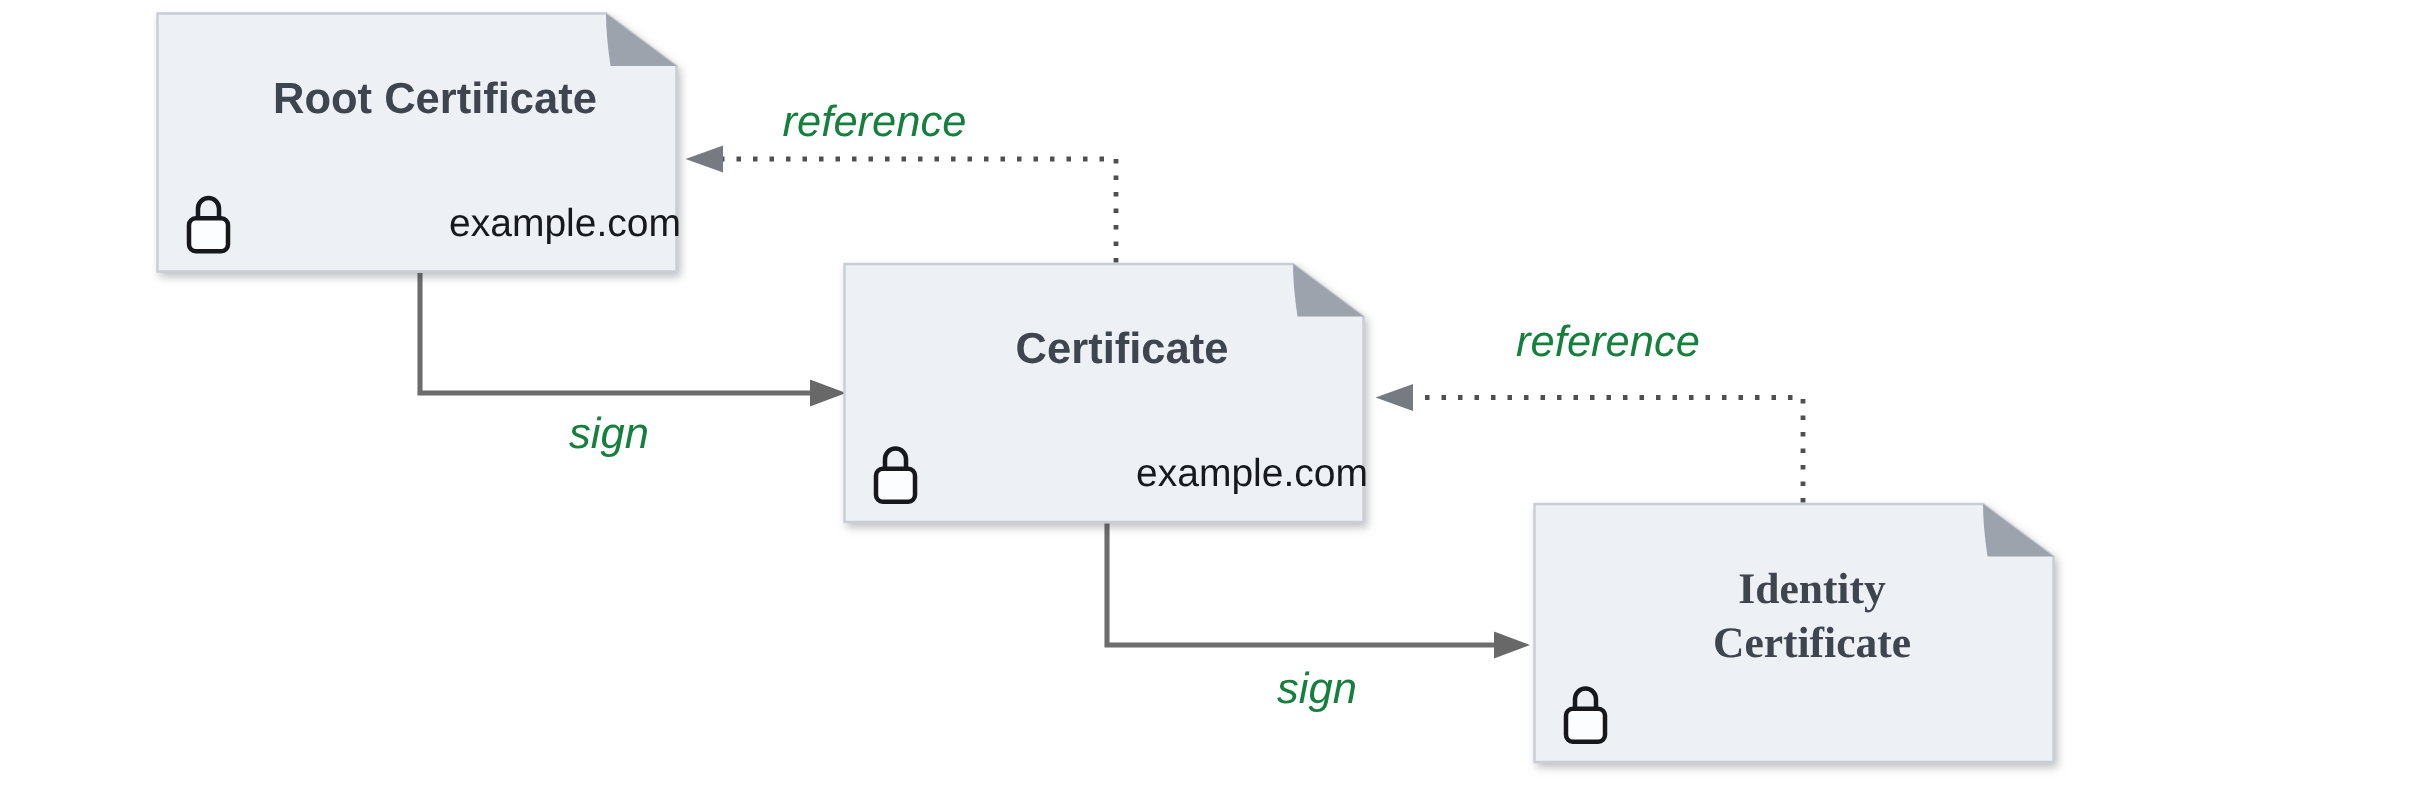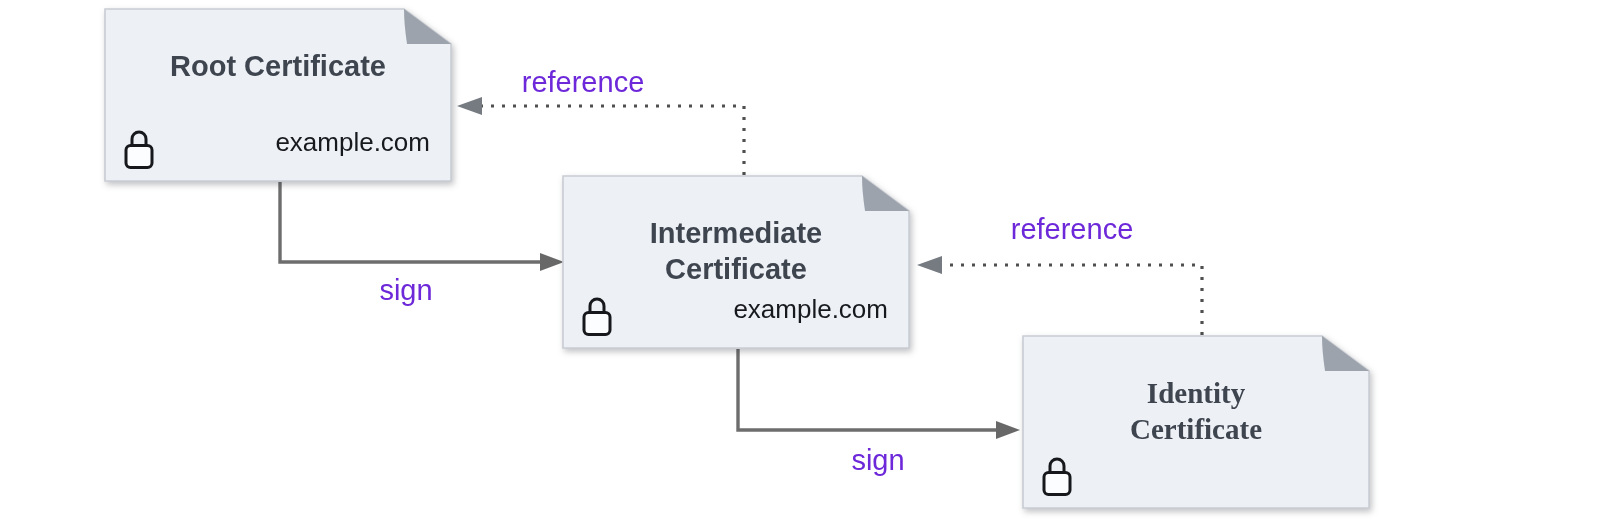--- a/index.html
+++ b/index.html
@@ -20,20 +20,21 @@
     left: 0;
     top: 0;
     width: 1624px;
     height: 528px;
     pointer-events: none;
   }
   .node {
     position: absolute;
     width: 348px;
     height: 174px;
+    padding-left: 24px;
   }
   .node-shape {
     position: absolute;
     left: 0;
     top: 0;
     filter: drop-shadow(2px 3px 3px rgba(45, 50, 60, 0.30));
   }
   .node-title {
     position: absolute;
     top: 40px;
@@ -46,32 +47,33 @@
     color: #3f454f;
   }
   .node-title span { display: block; }
   .node-footer {
     position: absolute;
     left: 20px;
     right: 22px;
     bottom: 12px;
     display: flex;
     justify-content: space-between;
-    align-items: flex-start;
+    align-items: center;
   }
   .node-domain {
     font-size: 26px;
     line-height: 32px;
     color: #17191d;
   }
   .edge-label {
     position: absolute;
     transform: translate(-50%, -50%);
+    font-style: italic;
     font-size: 29px;
-    color: #6d28d9;
+    color: #15803d;
     white-space: nowrap;
   }
 </style>
 </head>
 <body>
 
 <div class="canvas">
 
   <svg class="edges-svg" viewBox="0 0 1624 528">
 
@@ -112,21 +114,20 @@
       <span class="node-domain">example.com</span>
     </div>
   </div>
 
   <div class="node" style="left:562px; top:175px;">
     <svg class="node-shape" width="348" height="174" viewBox="0 0 348 174">
       <path d="M1,1 H300 L347,36 V173 H1 Z" fill="#edf1f6" stroke="#c9cdd4" stroke-width="1.6"></path>
       <path d="M300,1 L347,36 L303,36 Q300,16 300,1 Z" fill="#9da3ac"></path>
     </svg>
     <div class="node-title">
-      <span>Intermediate</span>
       <span>Certificate</span>
     </div>
     <div class="node-footer">
       <svg width="30" height="44" viewBox="0 0 30 44">
         <path d="M8,21 V13 a7,7 0 0 1 14,0 V21" fill="none" stroke="#16181c" stroke-width="3"></path>
         <rect x="2" y="19.5" width="26" height="22" rx="4.5" fill="#fcfdfe" stroke="#16181c" stroke-width="3"></rect>
       </svg>
       <span class="node-domain">example.com</span>
     </div>
   </div>

